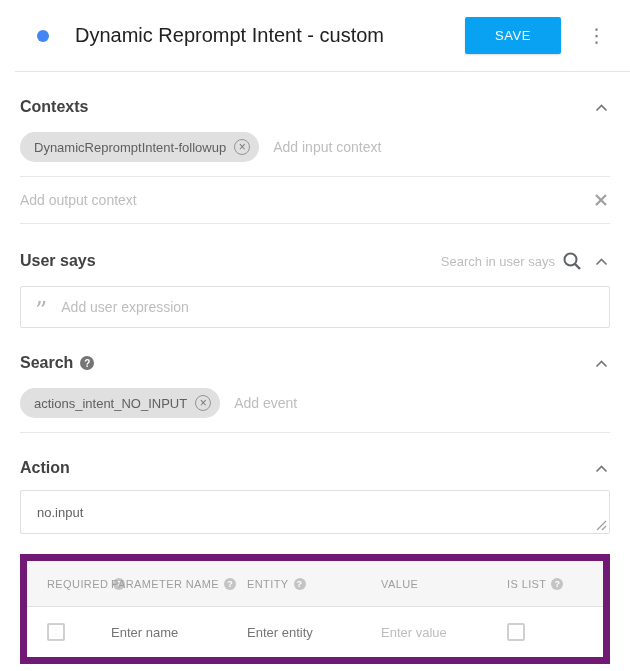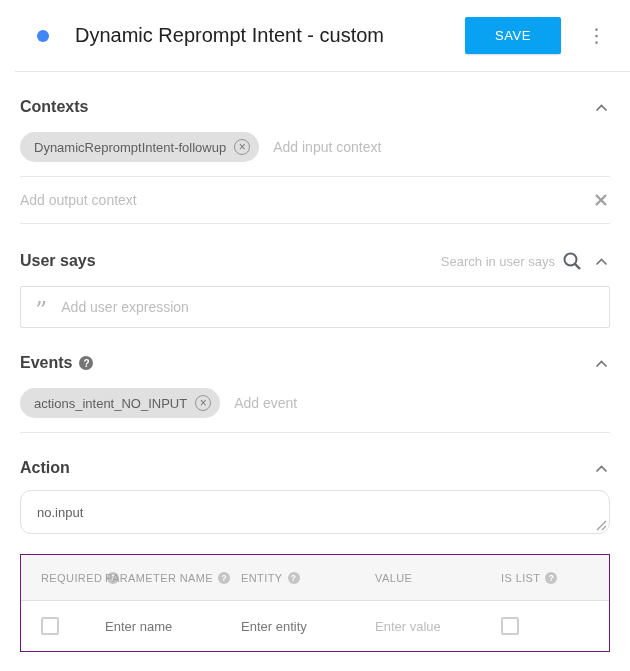--- a/index.html
+++ b/index.html
@@ -101,32 +101,32 @@
   }
   .quote-icon {
     color: #b5b5b5; font-size: 24px; line-height: 0.4;
     margin-right: 14px; margin-top: 10px; flex: none;
     font-family: "DejaVu Serif", serif;
   }
   .expression-box input { flex: 1; }
 
   
   .action-box {
-    position: relative; border: 1px solid #e0e0e0; border-radius: 11px;
+    position: relative; border: 1px solid #e0e0e0; border-radius: 2px;
     height: 44px; margin-top: 13px; display: flex; align-items: center;
     padding: 0 16px;
   }
   .action-box input { flex: 1; font-size: 13px; color: #616161; }
   .resize-handle {
     position: absolute; right: 2px; bottom: 2px; line-height: 0; cursor: nwse-resize;
   }
 
   
   .param-table {
-    margin-top: 20px; border: 1px solid #701a75;
+    margin-top: 20px; border: 7px solid #701a75;
   }
   .t-row {
     display: grid;
     grid-template-columns: 84px 136px 134px 126px 108px;
     align-items: center;
   }
   .t-head {
     background: #f6f6f6; border-bottom: 1px solid #e0e0e0;
     height: 46px;
   }
@@ -208,21 +208,21 @@
           </svg>
       </span>
     </div>
 
     <div class="expression-box">
       <span class="quote-icon">”</span>
       <input type="text" placeholder="Add user expression" style="">
     </div>
 
     <div class="section-header">
-      <span class="section-title">Events</span>
+      <span class="section-title">Search</span>
       <span class="help-badge">?</span>
       <span class="spacer"></span>
       <span class="chev">
         <svg width="13" height="9" viewBox="0 0 13 9">
             <path d="M1.5 7.5 L6.5 2.5 L11.5 7.5" fill="none" stroke="#757575" stroke-width="1.6"></path>
           </svg>
       </span>
     </div>
 
     <div class="chip-row divider-row">

